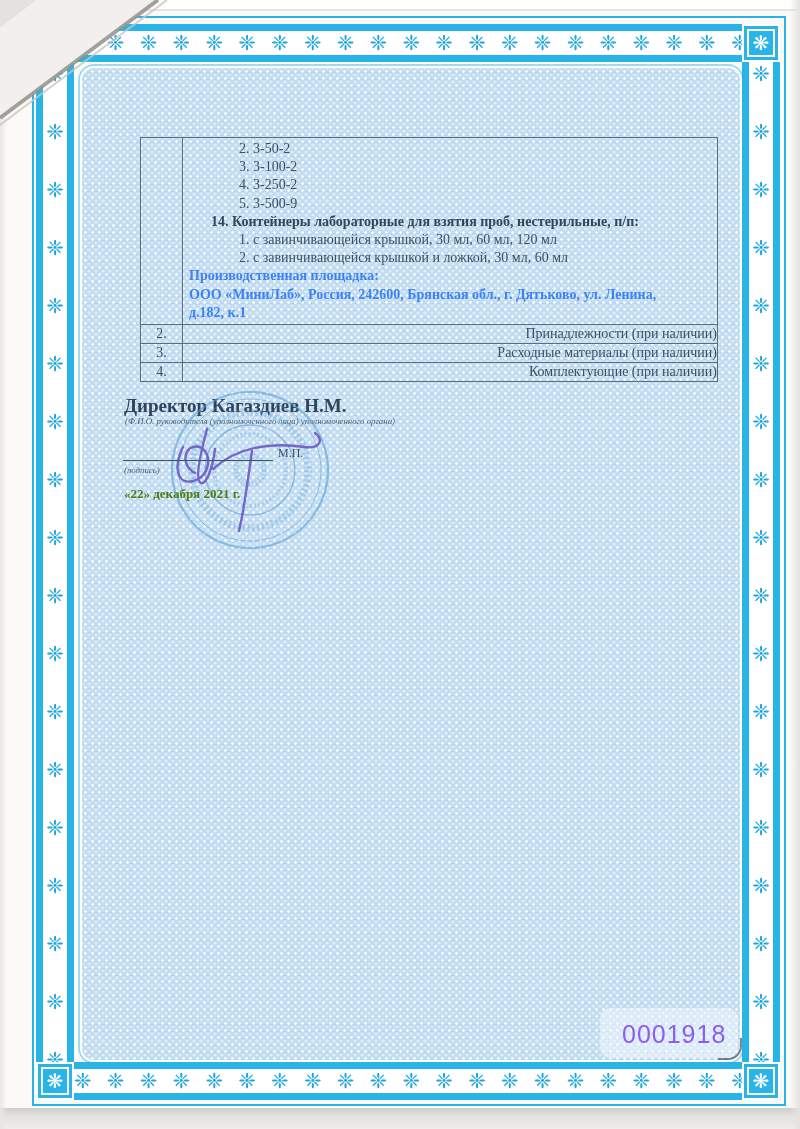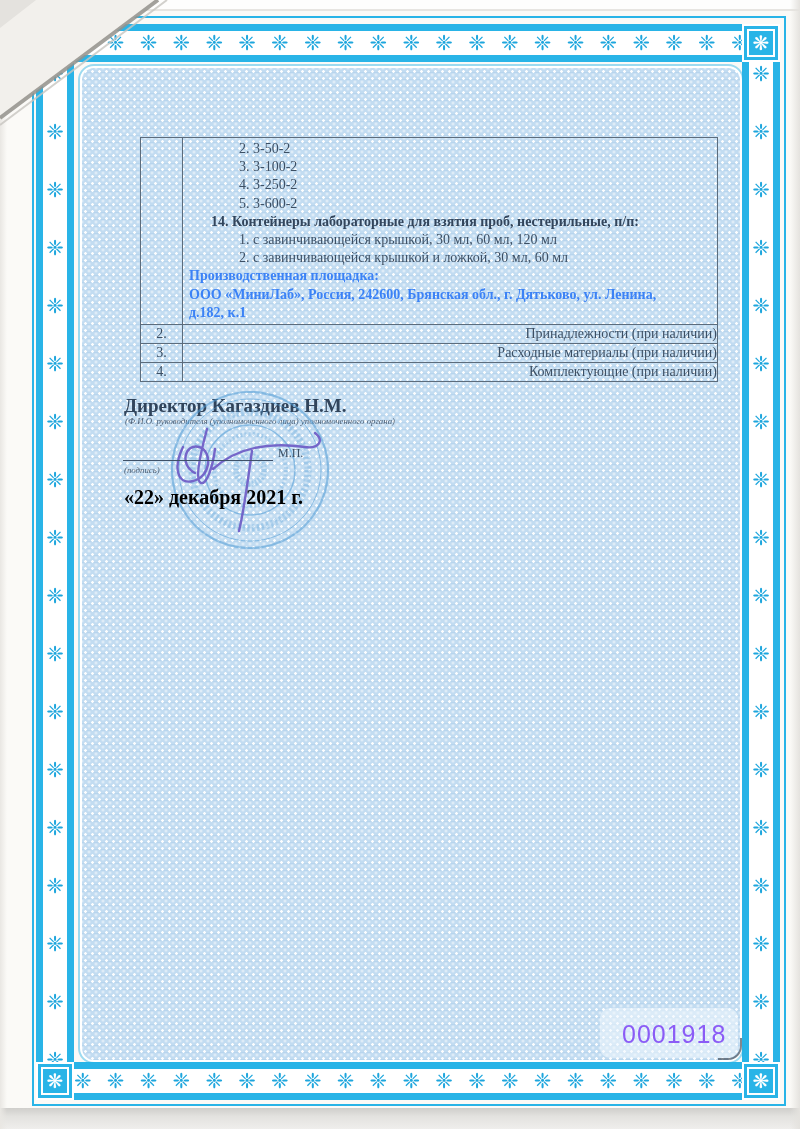--- a/index.html
+++ b/index.html
@@ -78,21 +78,21 @@
   .ind1{padding-left:28px;font-weight:bold;color:#32455c;}
   .ind2{padding-left:56px;}
 
   
   .director-line{position:absolute;left:124px;top:395px;font-weight:bold;font-size:19px;color:#31445b;}
   .director-caption{position:absolute;left:125px;top:416px;font-style:italic;font-size:8.8px;color:#4b5d72;}
   .stamp-svg{position:absolute;left:155px;top:385px;}
   .sig-line{position:absolute;left:123px;top:460px;width:150px;border-bottom:1.2px solid #3f5168;}
   .seal-abbr{position:absolute;left:278px;top:446px;font-size:12px;color:#3c4f64;}
   .sig-caption{position:absolute;left:124px;top:465px;font-style:italic;font-size:8.8px;color:#4b5d72;}
-  .date-line{position:absolute;left:124px;top:486px;font-weight:bold;font-size:20px;color:#000000;}
+  .date-line{position:absolute;left:124px;top:486px;font-weight:bold;font-size:13px;color:#4d7c0f;}
 
   
   .serial-box{
     position:absolute;left:600px;top:1008px;width:138px;height:50px;border-radius:10px;
     background:rgba(241,248,253,.55);
   }
   .serial-number{
     position:absolute;left:622px;top:1020px;
     font-family:"Liberation Sans", sans-serif;font-size:25px;letter-spacing:1px;color:#8b5cf6;text-align:center;
   }
@@ -121,21 +121,21 @@
 <div class="inner-panel"></div>
 <div class="panel-corner-mark"></div>
 
 <div class="items-table">
   <div class="trow trow-main">
     <div class="tnum"></div>
     <div class="tcell">
       <div class="ind2">2. 3-50-2</div>
       <div class="ind2">3. 3-100-2</div>
       <div class="ind2">4. 3-250-2</div>
-      <div class="ind2">5. 3-600-2</div>
+      <div class="ind2">5. 3-500-9</div>
       <div class="ind1">14. Контейнеры лабораторные для взятия проб, нестерильные, п/п:</div>
       <div class="ind2">1. с завинчивающейся крышкой, 30 мл, 60 мл, 120 мл</div>
       <div class="ind2">2. с завинчивающейся крышкой и ложкой, 30 мл, 60 мл</div>
       <div class="ind0">Производственная площадка:</div>
       <div class="ind0">ООО «МиниЛаб», Россия, 242600, Брянская обл., г. Дятьково, ул. Ленина,</div>
       <div class="ind0">д.182, к.1</div>
     </div>
   </div>
   <div class="trow trow-small">
     <div class="tnum">2.</div>

